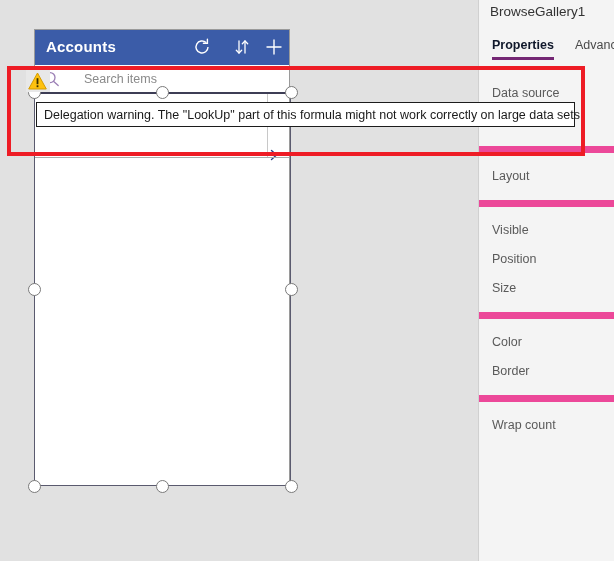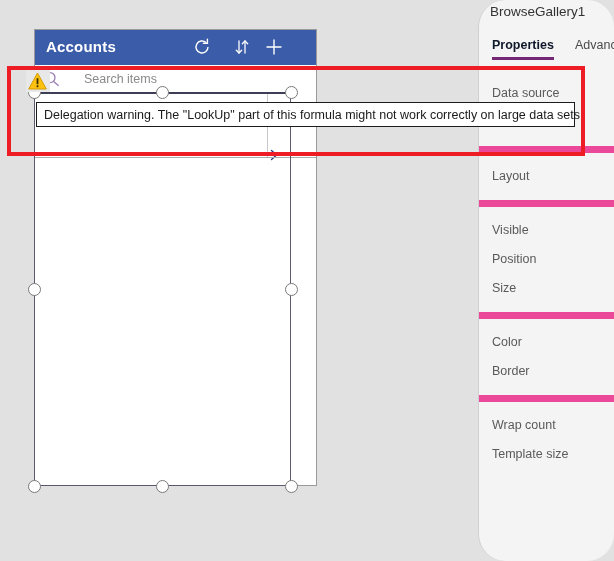--- a/index.html
+++ b/index.html
@@ -22,21 +22,21 @@
     left: 0; top: 0;
     width: 478px;
     height: 561px;
     background: #e1e1e1;
   }
 
   #phone-frame {
     position: absolute;
     left: 34px;
     top: 29px;
-    width: 283px;
+    width: 256px;
     height: 457px;
     background: #ffffff;
     border: 1px solid #9a9a9a;
     box-sizing: border-box;
     text-decoration: underline;
   }
 
   
   #gallery-header {
     position: absolute;
@@ -217,21 +217,20 @@
   
   #panel {
     position: absolute;
     left: 478px;
     top: 0;
     width: 136px;
     height: 561px;
     background: #f4f4f4;
     border-left: 1px solid #d0d0d0;
     box-sizing: border-box;
-    border-radius: 27px;
   }
   #panel-title {
     position: absolute;
     left: 11px;
     top: 4px;
     font-size: 13.5px;
     color: #333333;
     white-space: nowrap;
   }
   #panel-tabs {
@@ -372,21 +371,20 @@
       <div class="prop-row">Visible</div>
       <div class="prop-row">Position</div>
       <div class="prop-row">Size</div>
     </div>
     <div class="prop-group">
       <div class="prop-row">Color</div>
       <div class="prop-row">Border</div>
     </div>
     <div class="prop-group">
       <div class="prop-row">Wrap count</div>
-      <div class="prop-row">Template size</div>
     </div>
   </div>
 </div>
 
 <div id="tooltip">
   <span id="tooltip-text">Delegation warning. The "LookUp" part of this formula might not work correctly on large data sets.</span>
 </div>
 
 <div id="warn-badge">
   <div id="warn-icon">

